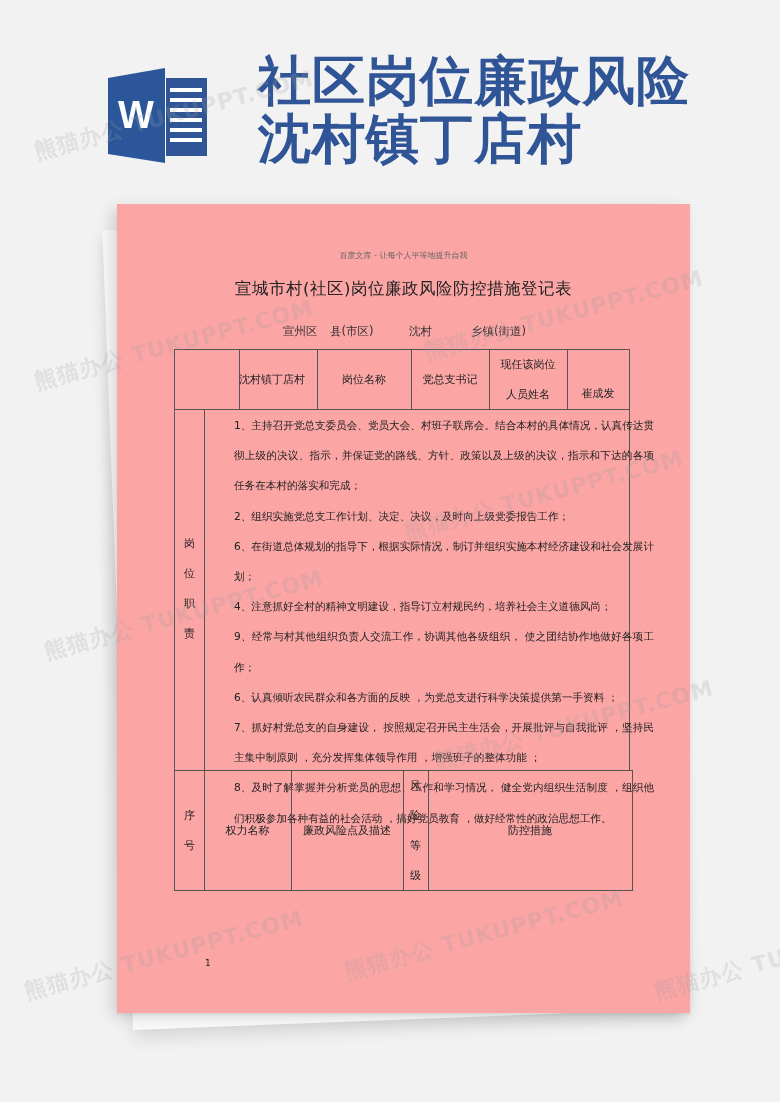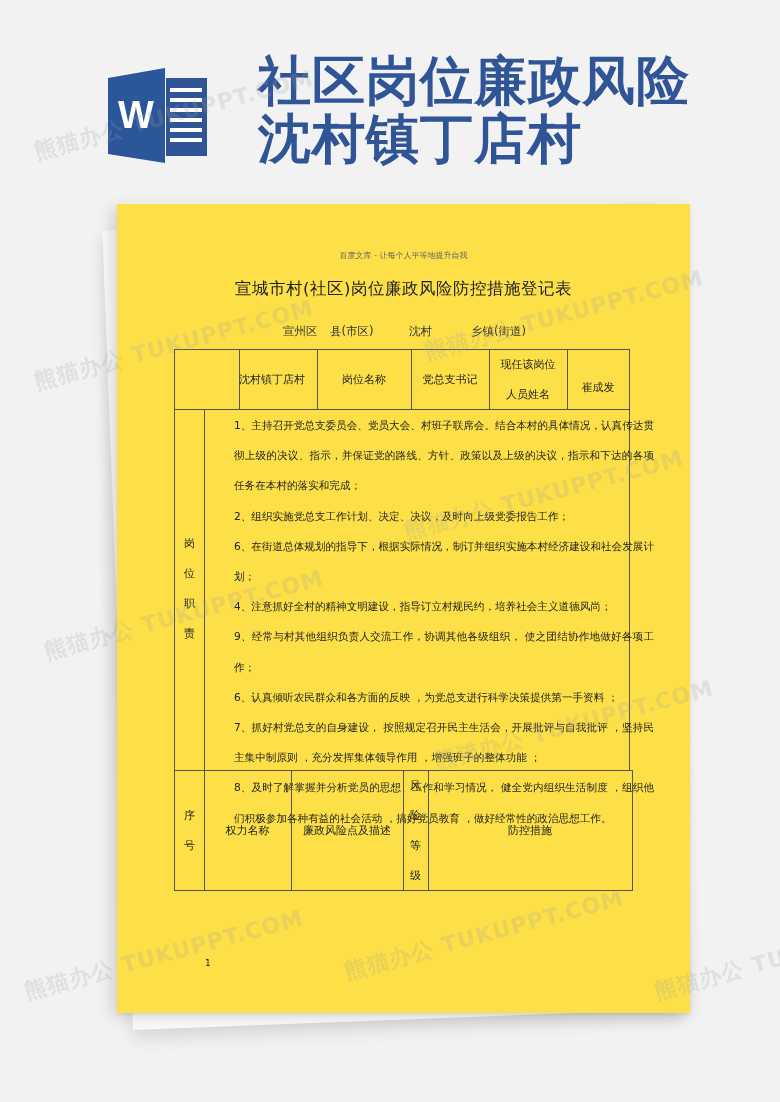--- a/index.html
+++ b/index.html
@@ -18,21 +18,21 @@
   .banner-title div { white-space:nowrap; }
 
   
   .sheet-back {
     position:absolute; left:133px; top:230px; width:555px; height:800px;
     background:#fafafa; transform:rotate(-2.2deg); transform-origin:left bottom;
     box-shadow:0 8px 18px rgba(0,0,0,0.12);
   }
   .sheet {
     position:absolute; left:117px; top:204px; width:573px; height:809px;
-    background:#fde047; box-shadow:-6px 4px 14px rgba(0,0,0,0.13), 0 2px 3px rgba(0,0,0,0.06);
+    background:#fca5a5; box-shadow:-6px 4px 14px rgba(0,0,0,0.13), 0 2px 3px rgba(0,0,0,0.06);
   }
   .doc-header-note {
     position:absolute; left:0; right:0; top:46px; text-align:center;
     font-family:"DejaVu Serif", "Liberation Serif", serif; font-size:8px; color:#666;
   }
   .doc-title {
     position:absolute; left:0; right:0; top:74px; text-align:center;
     font-size:16.5px; color:#222; letter-spacing:0.5px;
   }
   .doc-location {
@@ -100,21 +100,21 @@
     <div class="vline" style="left:392px; top:0; height:59px;"></div>
     <div class="vline" style="left:29px; top:59px; height:361px;"></div>
 
     <div class="cell" style="left:64px; top:0; width:78px; height:59px; justify-content:flex-start;">沈村镇丁店村</div>
     <div class="cell" style="left:142px; top:0; width:94px; height:59px;">岗位名称</div>
     <div class="cell" style="left:236px; top:0; width:78px; height:59px;">党总支书记</div>
     <div class="cell vert-label" style="left:314px; top:0; width:78px; height:59px;">
       <span>现任该岗位</span>
       <span>人员姓名</span>
     </div>
-    <div class="cell" style="left:392px; top:8px; width:62px; height:59px;">崔成发</div>
+    <div class="cell" style="left:392px; top:14px; width:62px; height:59px;">崔成发</div>
 
     <div class="cell vert-label" style="left:0; top:119px; width:29px; height:240px;">
       <span>岗</span>
       <span>位</span>
       <span>职</span>
       <span>责</span>
     </div>
   </div>
   <div class="duty-list" style="top:206px; left:89px; width:420px;">
     <p>1、主持召开党总支委员会、党员大会、村班子联席会。结合本村的具体情况，认真传达贯彻上级的决议、指示，并保证党的路线、方针、政策以及上级的决议，指示和下达的各项任务在本村的落实和完成；</p>

